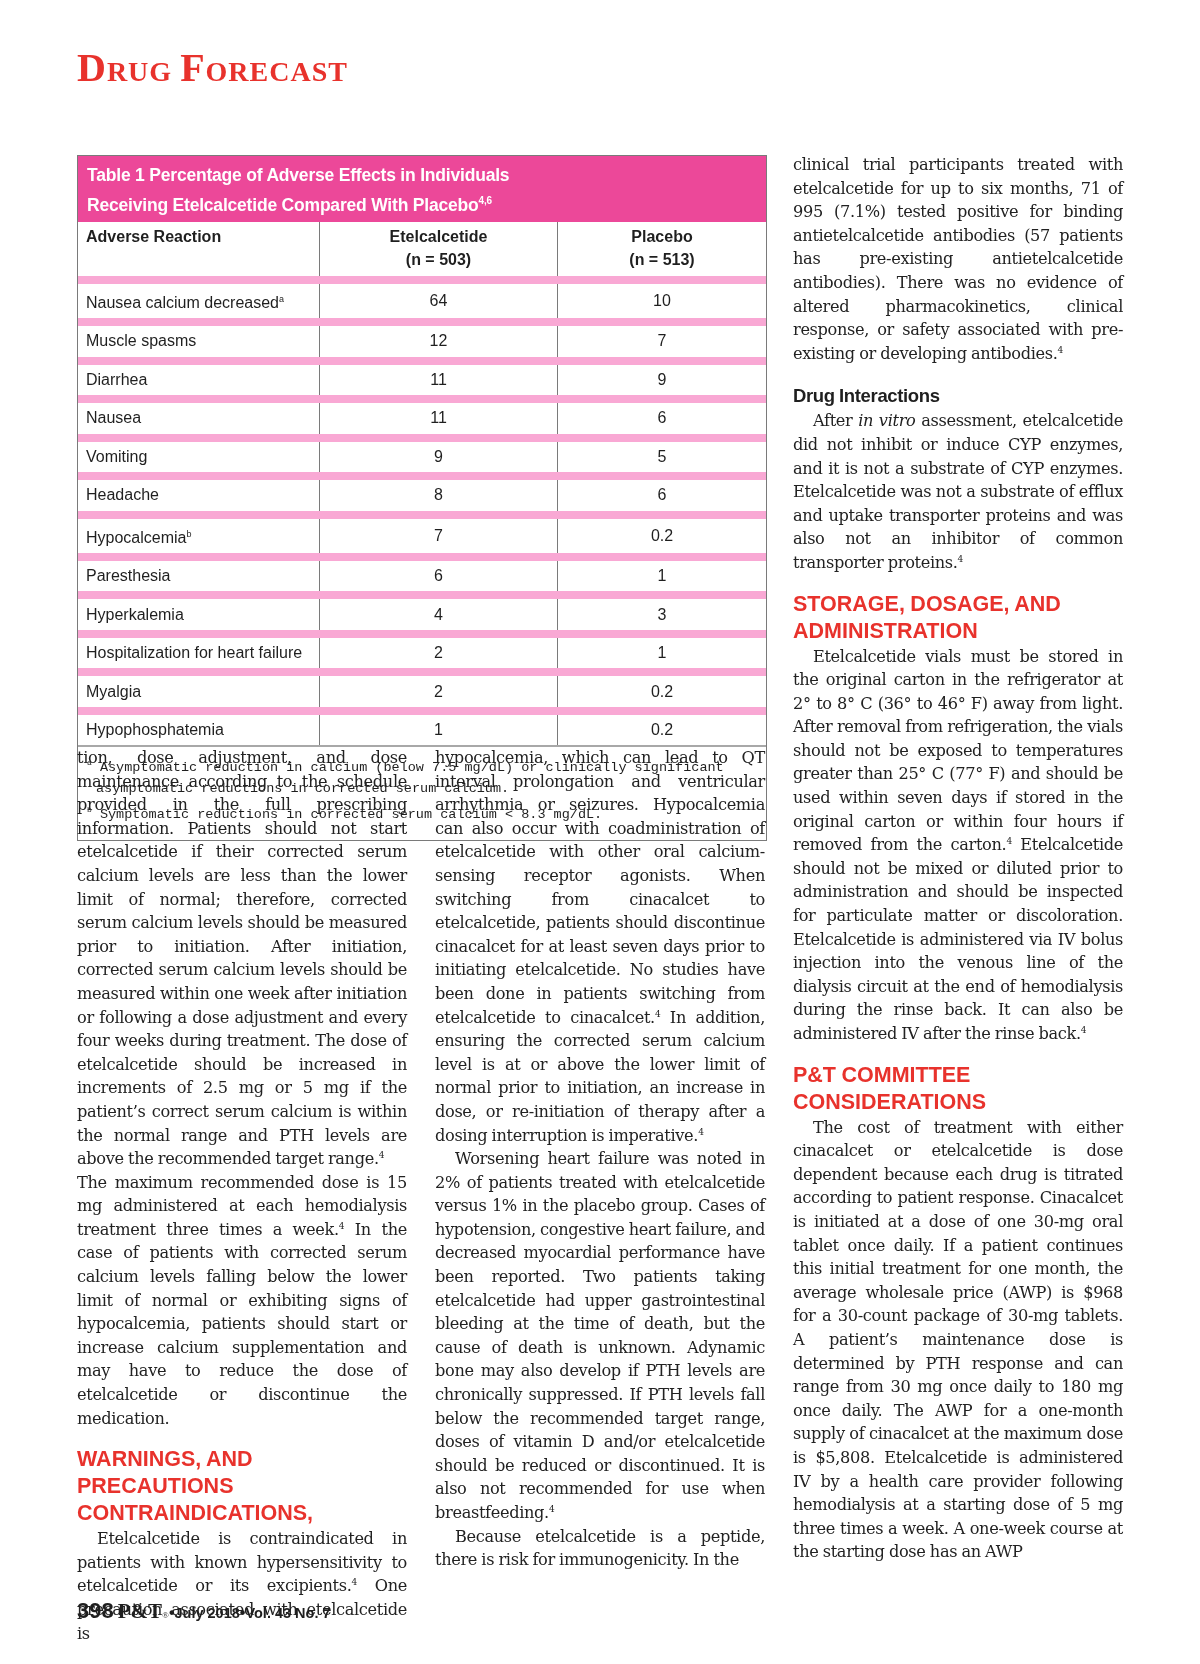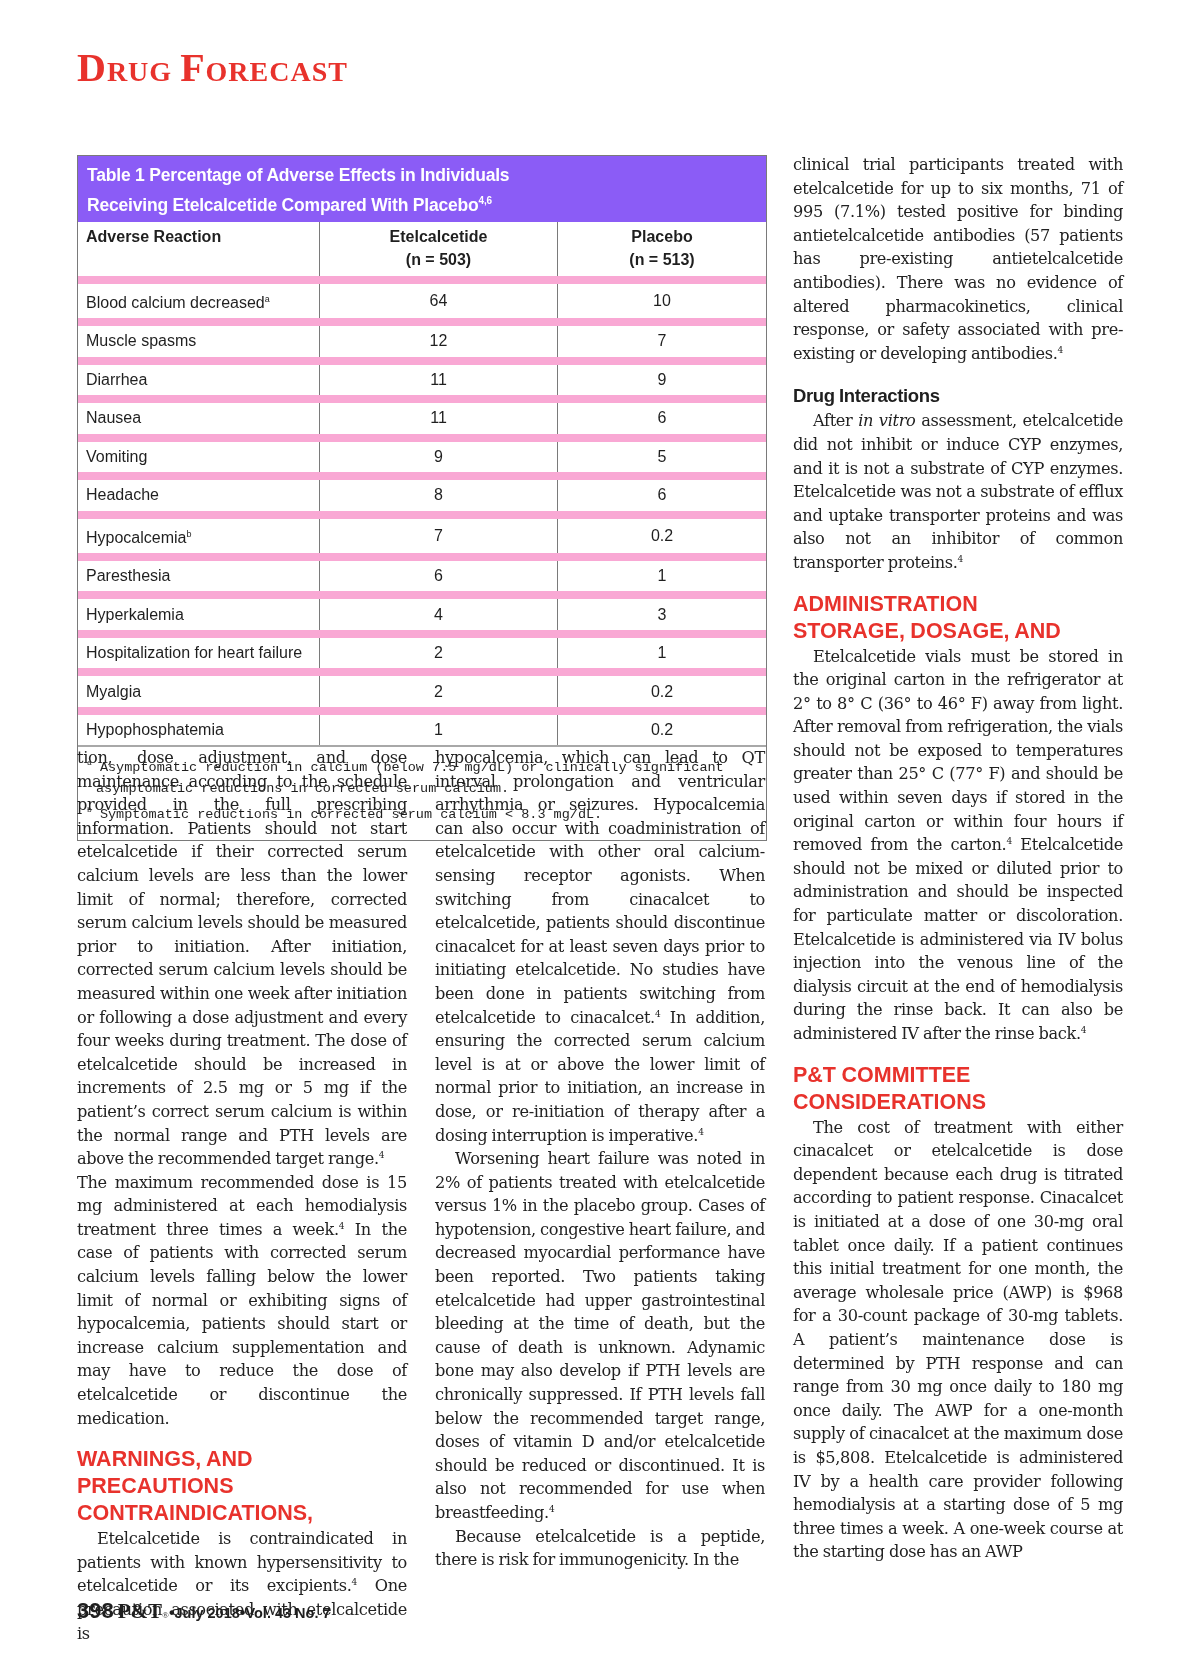--- a/index.html
+++ b/index.html
@@ -11,21 +11,21 @@
     color: #e8322c; font-size: 28px; letter-spacing: 1px; font-variant: small-caps;
   }
   #header-title .big { font-size: 40px; }
 
   
   #table-box {
     position: absolute; left: 77px; top: 155px; width: 688px;
     border: 1px solid #7a7a7a; background: #fff;
   }
   #table-caption {
-    background: #8b5cf6; color: #fff; font-family: "Liberation Sans", sans-serif;
+    background: #ec4899; color: #fff; font-family: "Liberation Sans", sans-serif;
     font-weight: bold; font-size: 17.5px; line-height: 26px; padding: 6px 9px 4px 9px;
     letter-spacing: -0.2px;
   }
   #table-caption sup { font-size: 10px; }
   table.ae { width: 100%; border-collapse: collapse; font-family: "Liberation Sans", sans-serif; font-size: 16px; }
   table.ae th, table.ae td { border-right: 1px solid #7a7a7a; border-bottom: 8px solid #f9a8d4; }
   table.ae th:last-child, table.ae td:last-child { border-right: none; }
   table.ae th { font-weight: bold; font-size: 16px; line-height: 23px; padding: 3px 8px 3px 8px; vertical-align: top; height: 48px; }
   table.ae th.left { text-align: left; }
   table.ae th.center { text-align: center; }
@@ -93,21 +93,21 @@
             <div>(n = 503)</div>
           </th>
         <th class="center">
             <div>Placebo</div>
             <div>(n = 513)</div>
           </th>
       </tr>
     </thead>
     <tbody id="table-body">
         <tr>
-          <td class="left"><span>Blood calcium decreased</span><sup>a</sup></td>
+          <td class="left"><span>Nausea calcium decreased</span><sup>a</sup></td>
           <td class="center">64</td>
           <td class="center">10</td>
         </tr>
         <tr>
           <td class="left"><span>Muscle spasms</span></td>
           <td class="center">12</td>
           <td class="center">7</td>
         </tr>
         <tr>
           <td class="left"><span>Diarrhea</span></td>
@@ -181,22 +181,22 @@
   <p><span>hypocalcemia, which can lead to QT interval prolongation and ventricular arrhythmia or seizures. Hypocalcemia can also occur with coadministration of etelcalcetide with other oral calcium-sensing receptor agonists. When switching from cinacalcet to etelcalcetide, patients should discontinue cinacalcet for at least seven days prior to initiating etelcalcetide. No studies have been done in patients switching from etelcalcetide to cinacalcet.</span><sup>4</sup><span> In addition, ensuring the corrected serum calcium level is at or above the lower limit of normal prior to initiation, an increase in dose, or re-initiation of therapy after a dosing interruption is imperative.</span><sup>4</sup></p>
   <p class="indent"><span>Worsening heart failure was noted in 2% of patients treated with etelcalcetide versus 1% in the placebo group. Cases of hypotension, congestive heart failure, and decreased myocardial performance have been reported. Two patients taking etelcalcetide had upper gastrointestinal bleeding at the time of death, but the cause of death is unknown. Adynamic bone may also develop if PTH levels are chronically suppressed. If PTH levels fall below the recommended target range, doses of vitamin D and/or etelcalcetide should be reduced or discontinued. It is also not recommended for use when breastfeeding.</span><sup>4</sup></p>
   <p class="indent"><span>Because etelcalcetide is a peptide, there is risk for immunogenicity. In the</span></p>
 </div>
 
 <div id="col3" class="col">
   <p><span>clinical trial participants treated with etelcalcetide for up to six months, 71 of 995 (7.1%) tested positive for binding antietelcalcetide antibodies (57 patients has pre-existing antietelcalcetide antibodies). There was no evidence of altered pharmacokinetics, clinical response, or safety associated with pre-existing or developing antibodies.</span><sup>4</sup></p>
   <div class="sub-heading">Drug Interactions</div>
   <p class="indent"><span>After </span><i>in vitro</i><span> assessment, etelcalcetide did not inhibit or induce CYP enzymes, and it is not a substrate of CYP enzymes. Etelcalcetide was not a substrate of efflux and uptake transporter proteins and was also not an inhibitor of common transporter proteins.</span><sup>4</sup></p>
   <div class="section-heading">
+    <div>STORAGE, DOSAGE, AND</div>
     <div>ADMINISTRATION</div>
-    <div>STORAGE, DOSAGE, AND</div>
   </div>
   <p class="indent"><span>Etelcalcetide vials must be stored in the original carton in the refrigerator at 2° to 8° C (36° to 46° F) away from light. After removal from refrigeration, the vials should not be exposed to temperatures greater than 25° C (77° F) and should be used within seven days if stored in the original carton or within four hours if removed from the carton.</span><sup>4</sup><span> Etelcalcetide should not be mixed or diluted prior to administration and should be inspected for particulate matter or discoloration. Etelcalcetide is administered via IV bolus injection into the venous line of the dialysis circuit at the end of hemodialysis during the rinse back. It can also be administered IV after the rinse back.</span><sup>4</sup></p>
   <div class="section-heading">
     <div>P&amp;T COMMITTEE</div>
     <div>CONSIDERATIONS</div>
   </div>
   <p class="indent"><span>The cost of treatment with either cinacalcet or etelcalcetide is dose dependent because each drug is titrated according to patient response. Cinacalcet is initiated at a dose of one 30-mg oral tablet once daily. If a patient continues this initial treatment for one month, the average wholesale price (AWP) is $968 for a 30-count package of 30-mg tablets. A patient’s maintenance dose is determined by PTH response and can range from 30 mg once daily to 180 mg once daily. The AWP for a one-month supply of cinacalcet at the maximum dose is $5,808. Etelcalcetide is administered IV by a health care provider following hemodialysis at a starting dose of 5 mg three times a week. A one-week course at the starting dose has an AWP</span></p>
 </div>
 
 <div id="footer">

